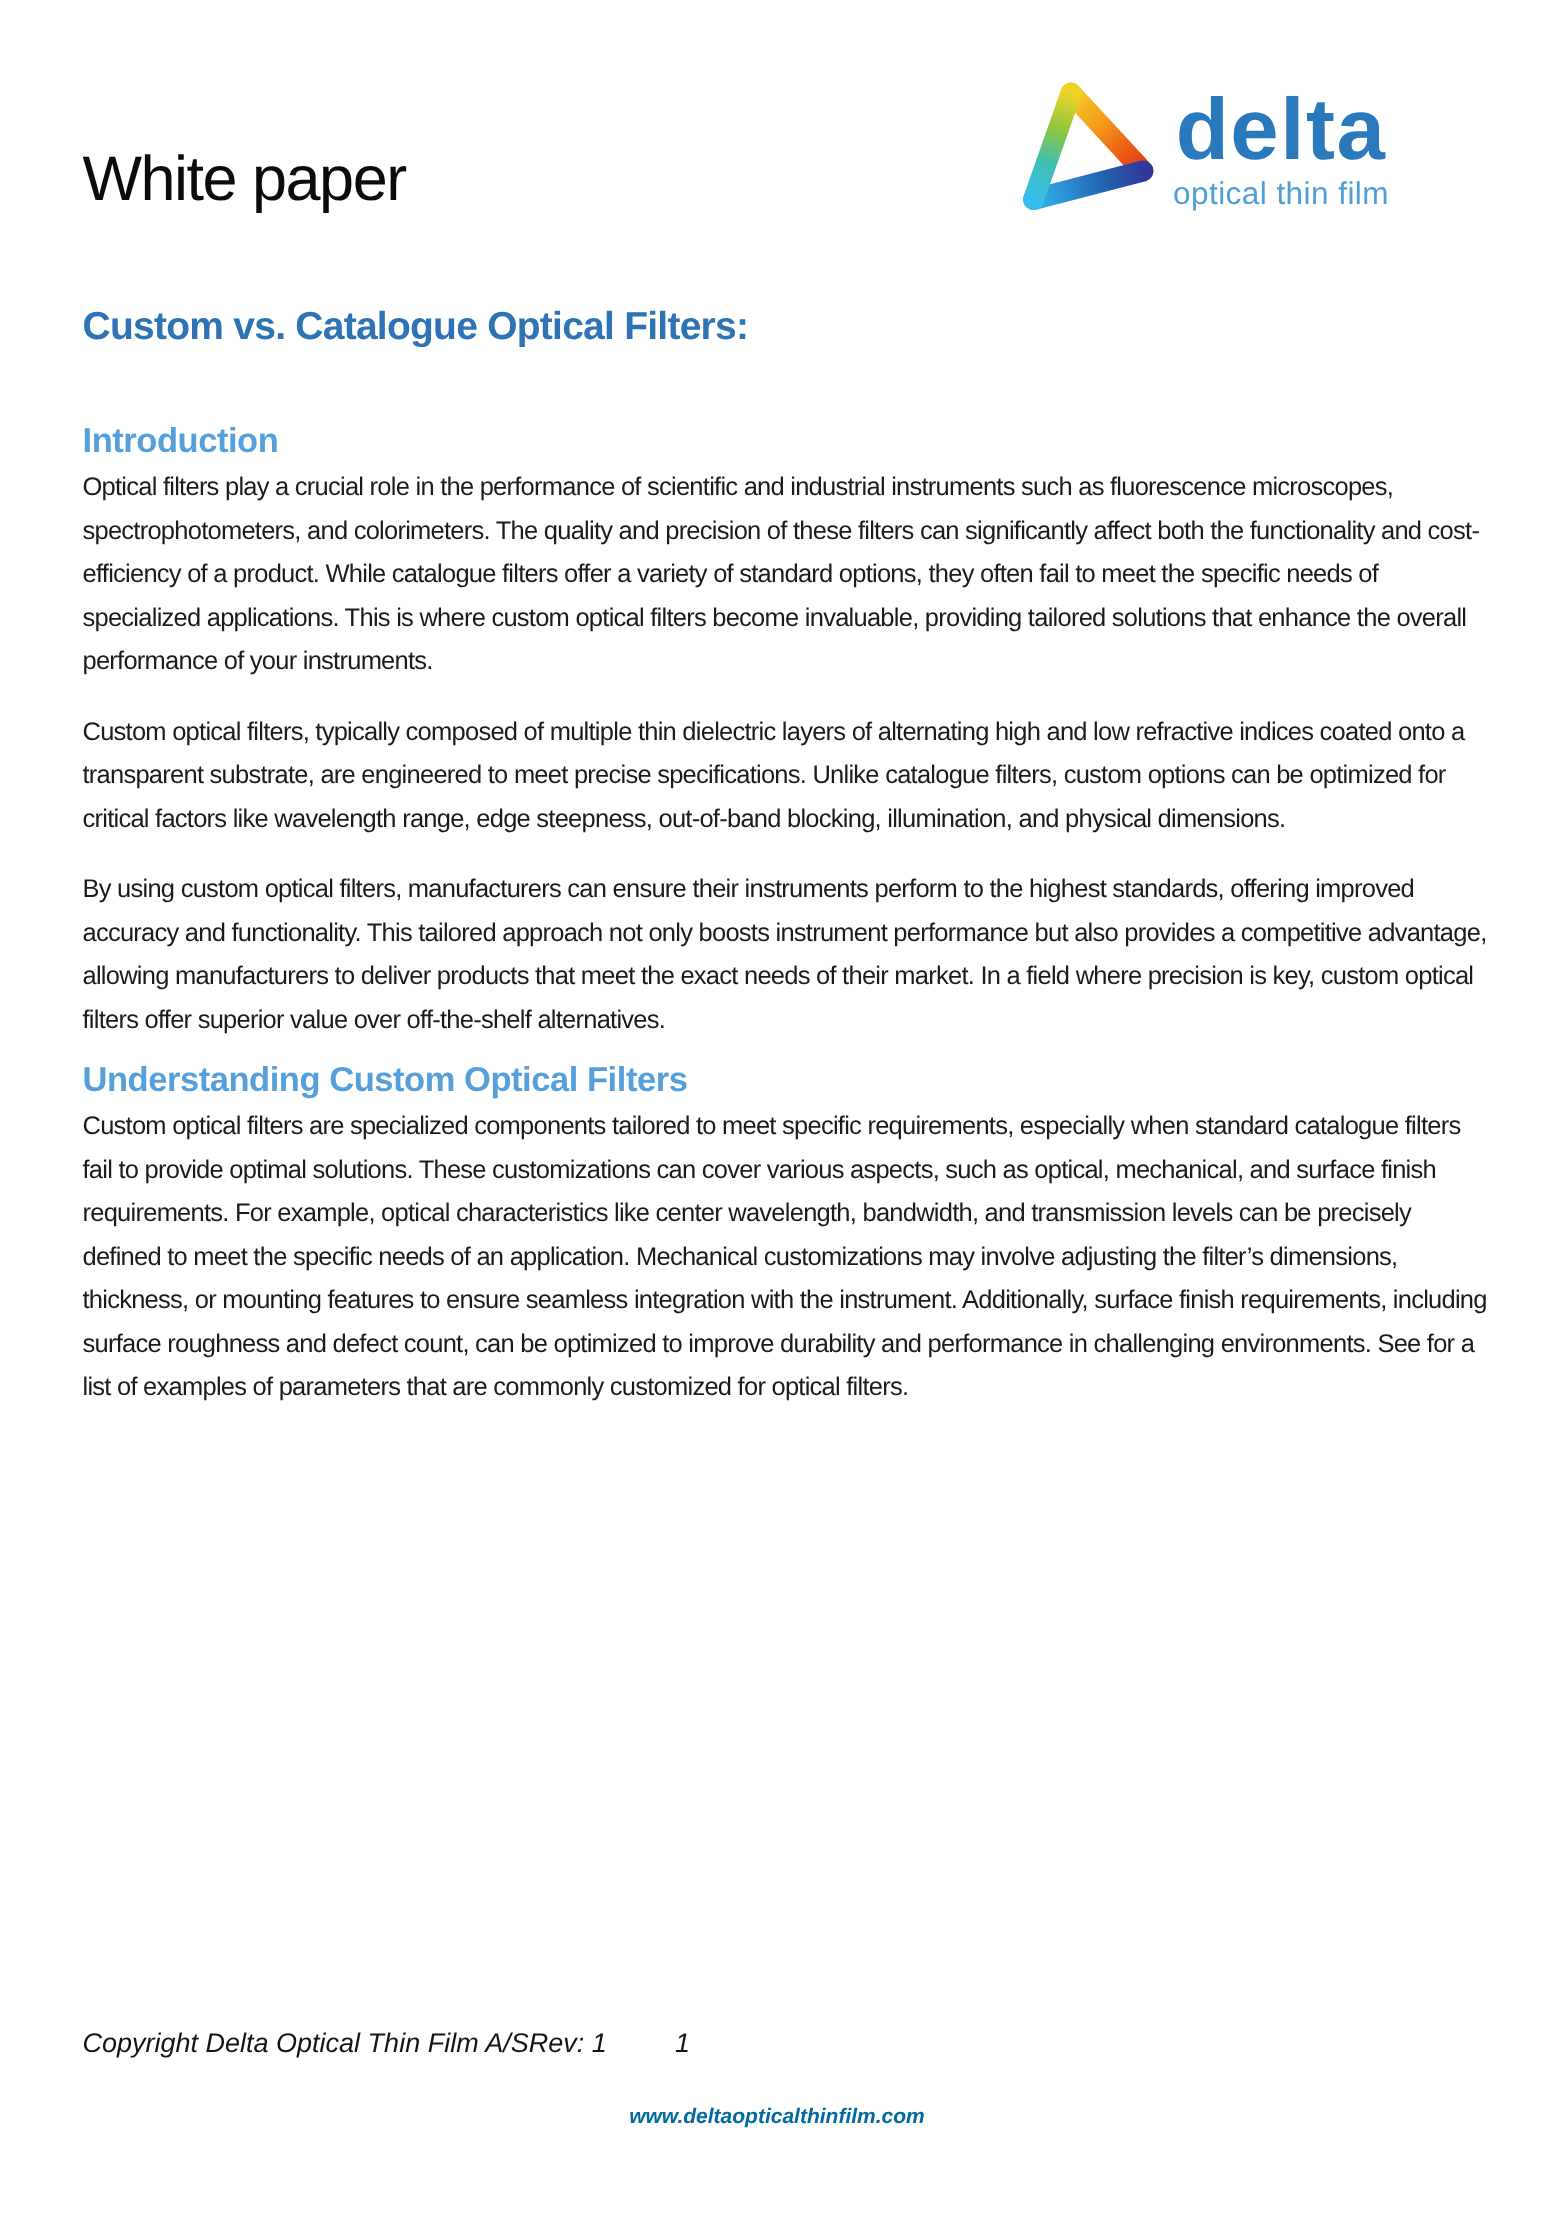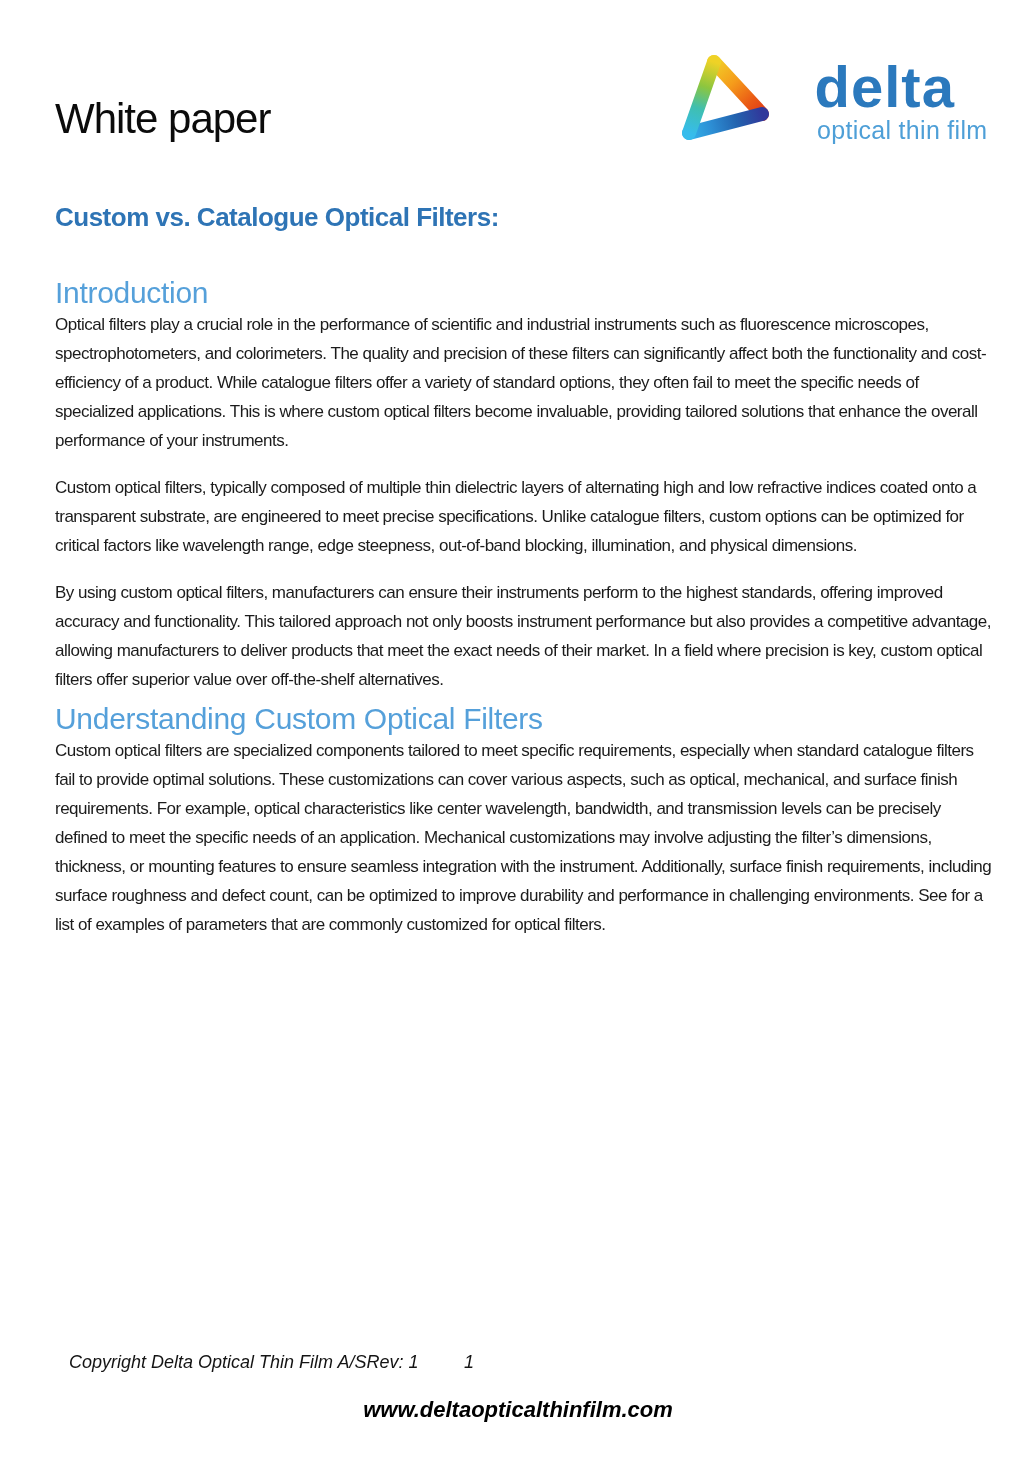--- a/index.html
+++ b/index.html
@@ -40,83 +40,82 @@
   .logo-textcol{margin-left:4px;margin-top:6px;text-align:center;}
   .logo-word{
     font-size:58px;
     line-height:58px;
     font-weight:700;
     letter-spacing:1px;
     color:var(--logo-blue);
   }
   .logo-tagline{
     margin-top:3px;
-    font-size:25px;
+    font-size:21px;
     line-height:22px;
     letter-spacing:0.3px;
     color:var(--tagline-blue);
-    margin-left:35px;
   }
   .content{
     position:absolute;
     left:55px;
     top:186px;
     width:940px;
   }
   .doc-title{
     font-size:26px;
     line-height:62px;
     font-weight:700;
     letter-spacing:-0.5px;
     color:var(--title-blue);
   }
   .title-line{display:block;}
   .section-heading{
     margin-top:8px;
-    font-size:30px;
+    font-size:23px;
     line-height:34px;
-    font-weight:400;
+    font-weight:700;
     letter-spacing:-0.3px;
     color:var(--section-blue);
   }
   .doc-title + .section-heading{margin-top:28px;}
   .content p{
     font-size:17px;
     line-height:29px;
     letter-spacing:-0.5px;
     color:var(--text-black);
     text-align:left;
   }
   .content p + p{margin-top:18px;}
   .footer-line{
     position:absolute;
-    left:69px;
+    left:55px;
     top:1350px;
     width:926px;
     font-style:italic;
     font-size:18px;
     line-height:24px;
     color:#141414;
   }
   .page-number{
     position:absolute;
     left:395px;
     top:0;
   }
   .site-url{
     position:absolute;
     left:0;
     top:1398px;
     width:100%;
     text-align:center;
     font-style:italic;
     font-weight:700;
-    font-size:22px;
+    font-size:14px;
     line-height:24px;
-    color:#000000;
+    color:#0369a1;
   }
 </style>
 </head>
 <body>
 
 <div class="page">
 
   <div class="doc-label">White paper</div>
 
   <div class="logo">

